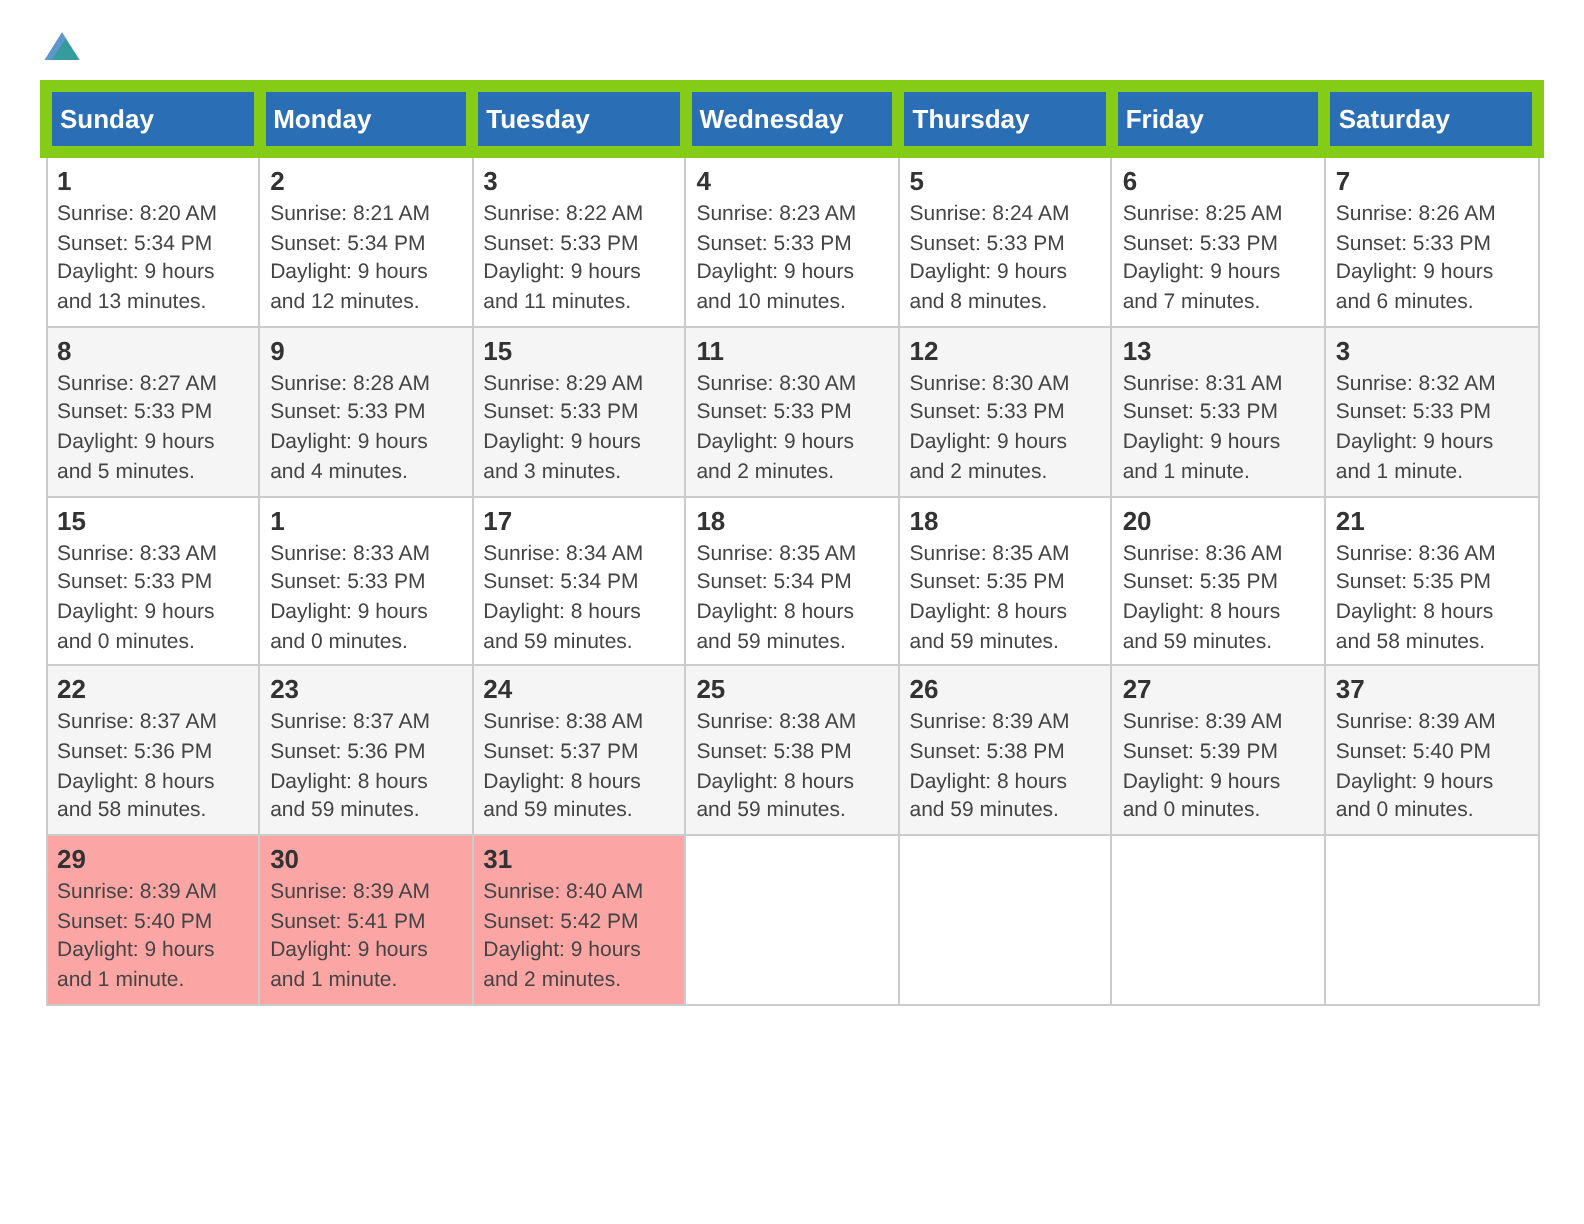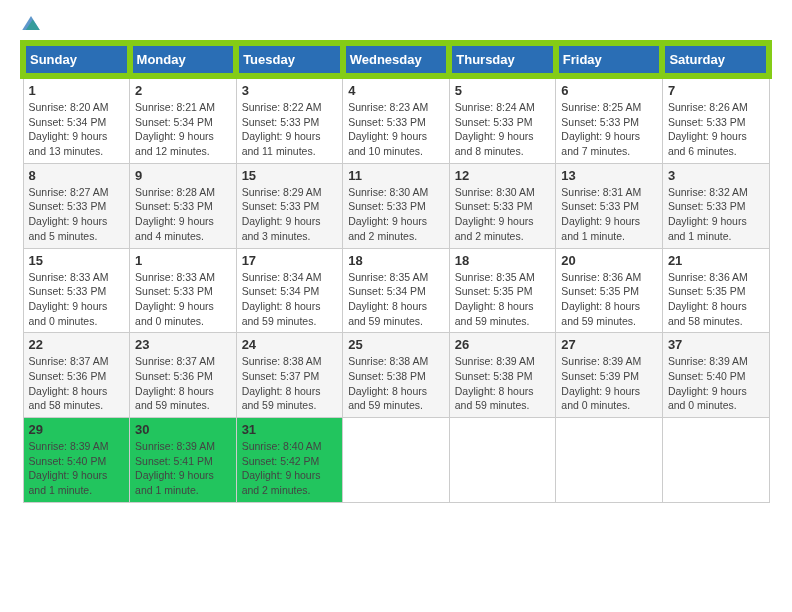--- a/index.html
+++ b/index.html
@@ -89,21 +89,21 @@
     }
     .day-info {
       font-size: 10.5px;
       color: #444;
       line-height: 1.4;
     }
     .empty-cell {
       background: #fff !important;
     }
     .last-row td {
-      background: #22c55e;
+      background: #fca5a5;
     }
   </style>
 </head>
 <body>
 
 <div class="header-section">
   <div class="logo">
     <div class="logo-line">
       <span class="logo-general"></span>
       <svg class="logo-icon" viewBox="0 0 20 16" fill="none">

